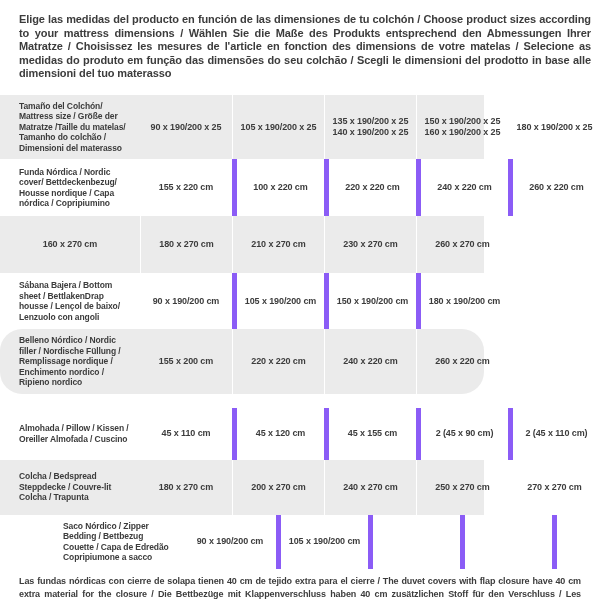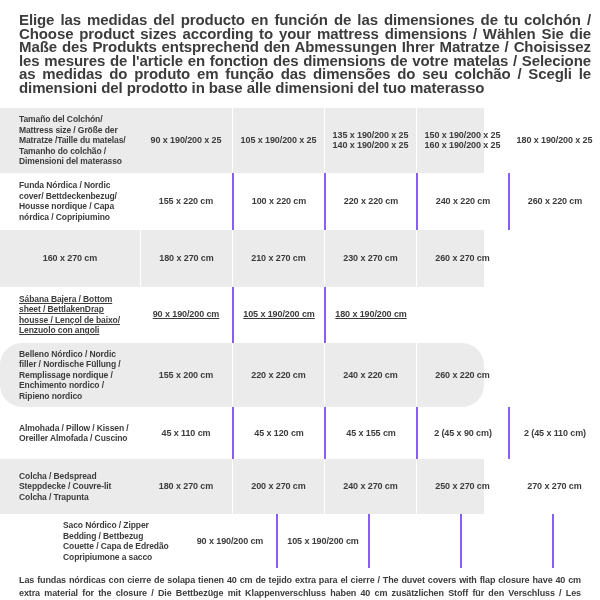--- a/index.html
+++ b/index.html
@@ -7,21 +7,21 @@
     position: relative;
     width: 600px;
     height: 600px;
     background: #ffffff;
     font-family: "Liberation Sans", sans-serif;
     color: #3c3c3c;
     overflow: hidden;
   }
   .intro {
     margin: 13px 9px 0 19px;
-    font-size: 15px;
+    font-size: 11px;
     line-height: 13.5px;
     font-weight: 700;
     text-align: justify;
     letter-spacing: -0.1px;
   }
   .size-table {
     margin-top: 14px;
     width: 484px;
   }
   .trow {
@@ -42,28 +42,28 @@
   .cell.lbl {
     padding: 6px 8px 6px 19px;
     text-align: left;
   }
   .cell.v {
     justify-content: center;
     text-align: center;
     white-space: pre-line;
     font-size: 9px;
   }
-  .trow .v + .v { border-left: 2px solid #8b5cf6; }
+  .trow .v + .v { border-left: 5px solid #8b5cf6; }
   .trow.alt .v + .v { border-left: 1px solid #ffffff; }
   .r1 { min-height: 64px; }
   .r2 { min-height: 57px; }
   .r3 { min-height: 57px; }
-  .r4 { min-height: 56px; text-decoration: underline; }
+  .r4 { min-height: 56px; }
   .r5 { min-height: 62px; border-radius: 22px; }
-  .r6 { min-height: 52px; }
+  .r6 { min-height: 52px; margin-top: 14px; }
   .r7 { min-height: 55px; }
   .r8 { min-height: 53px; margin-left: 44px; }
   .footnote {
     margin: 6px 19px 0 19px;
     font-size: 9px;
     line-height: 13px;
     font-weight: 700;
     text-align: justify;
     letter-spacing: -0.1px;
   }
@@ -102,20 +102,21 @@
       <div class="cell v">180 x 270 cm</div>
       <div class="cell v">210 x 270 cm</div>
       <div class="cell v">230 x 270 cm</div>
       <div class="cell v">260 x 270 cm</div>
     </div>
 
     <div class="trow r4">
       <div class="cell lbl">Sábana Bajera / Bottom sheet / BettlakenDrap housse / Lençol de baixo/ Lenzuolo con angoli</div>
       <div class="cell v">90 x 190/200 cm</div>
       <div class="cell v">105 x 190/200 cm</div>
+      <div class="cell v">150 x 190/200 cm</div>
       <div class="cell v">180 x 190/200 cm</div>
     </div>
 
     <div class="trow alt r5">
       <div class="cell lbl">Belleno Nórdico / Nordic filler / Nordische Füllung / Remplissage nordique / Enchimento nordico / Ripieno nordico</div>
       <div class="cell v">155 x 200 cm</div>
       <div class="cell v">220 x 220 cm</div>
       <div class="cell v">240 x 220 cm</div>
       <div class="cell v">260 x 220 cm</div>
     </div>

